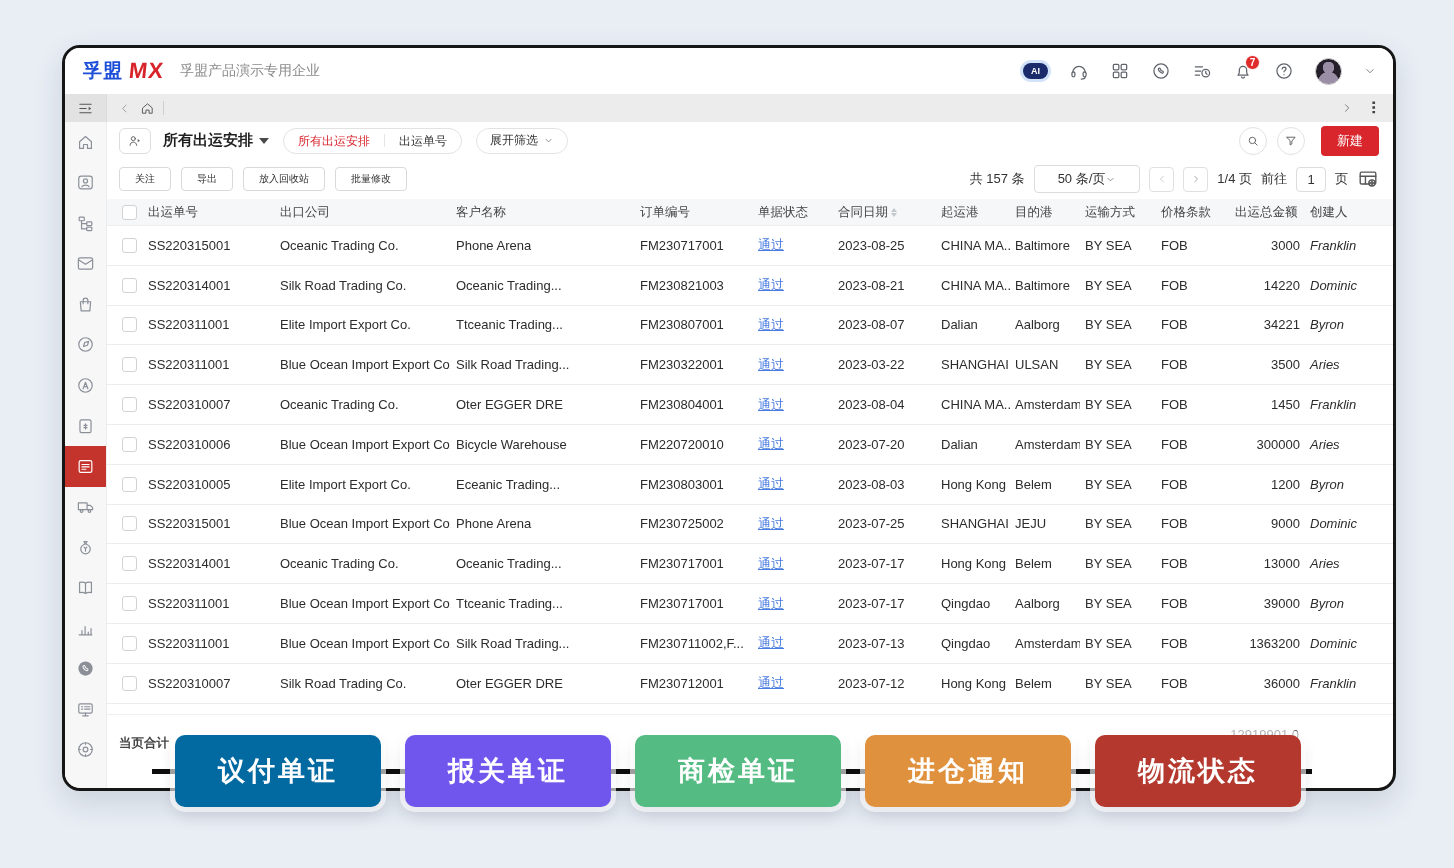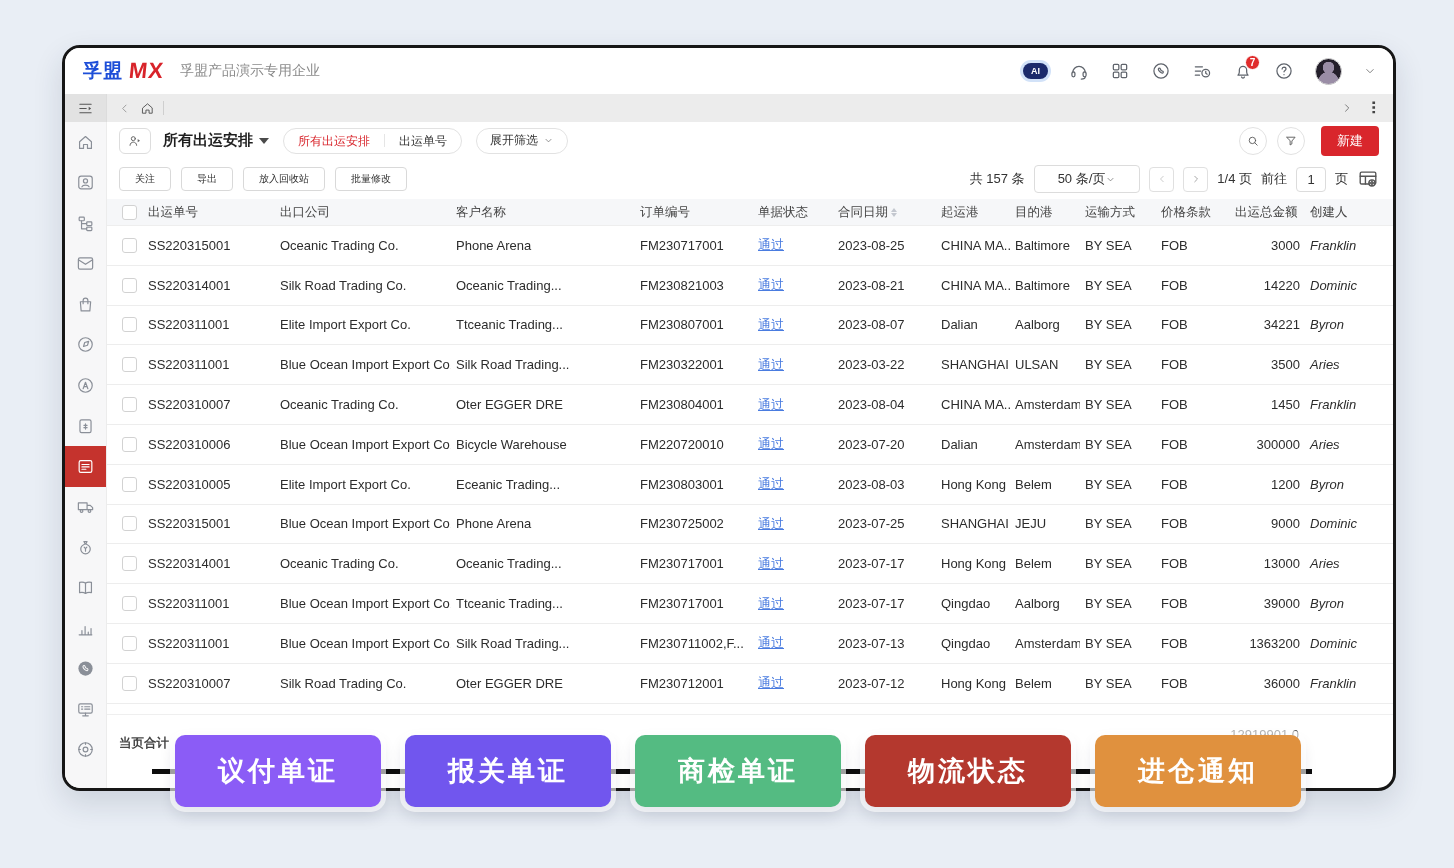--- a/index.html
+++ b/index.html
@@ -718,20 +718,20 @@
           <span class="page-total">12919901.0</span>
         </div>
 
       </div>
     </div>
   </div>
 
   <div class="flow">
     <div class="flow-line"></div>
     <div class="flow-btns" id="flow-btns">
-        <div class="flow-btn" style="background: #8b5cf6; text-align: right;">议付单证</div>
+        <div class="flow-btn" style="background: #0369a1; text-align: right;">议付单证</div>
         <div class="flow-btn" style="background: rgb(113, 86, 238);">报关单证</div>
         <div class="flow-btn" style="background: rgb(84, 187, 130);">商检单证</div>
+        <div class="flow-btn" style="background: rgb(224, 145, 62);">进仓通知</div>
         <div class="flow-btn" style="background: rgb(180, 56, 46);">物流状态</div>
-        <div class="flow-btn" style="background: rgb(224, 145, 62);">进仓通知</div>
       </div>
   </div>
 </div>
 
 </body></html>

